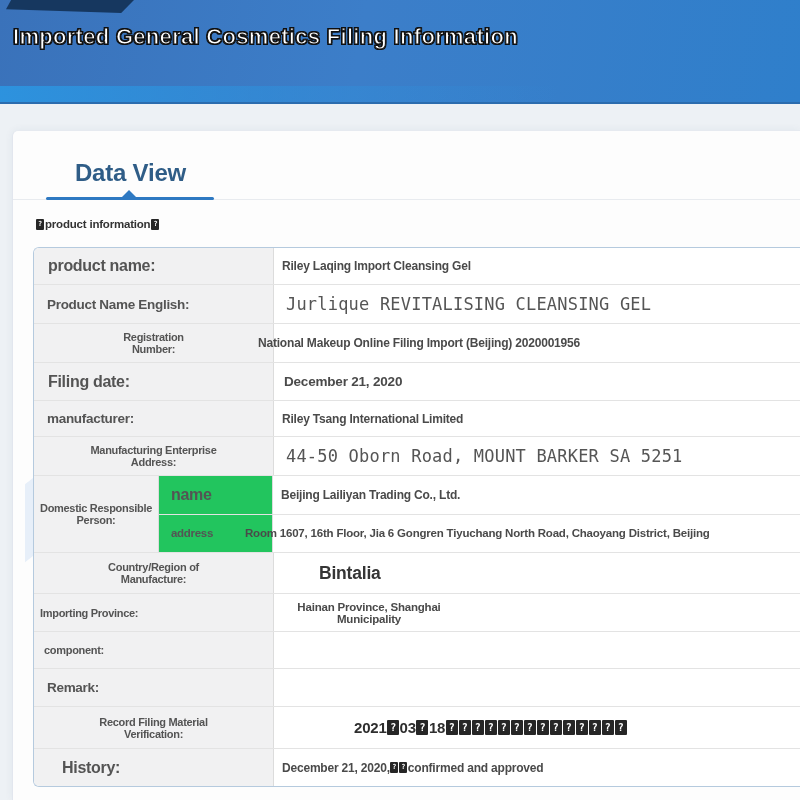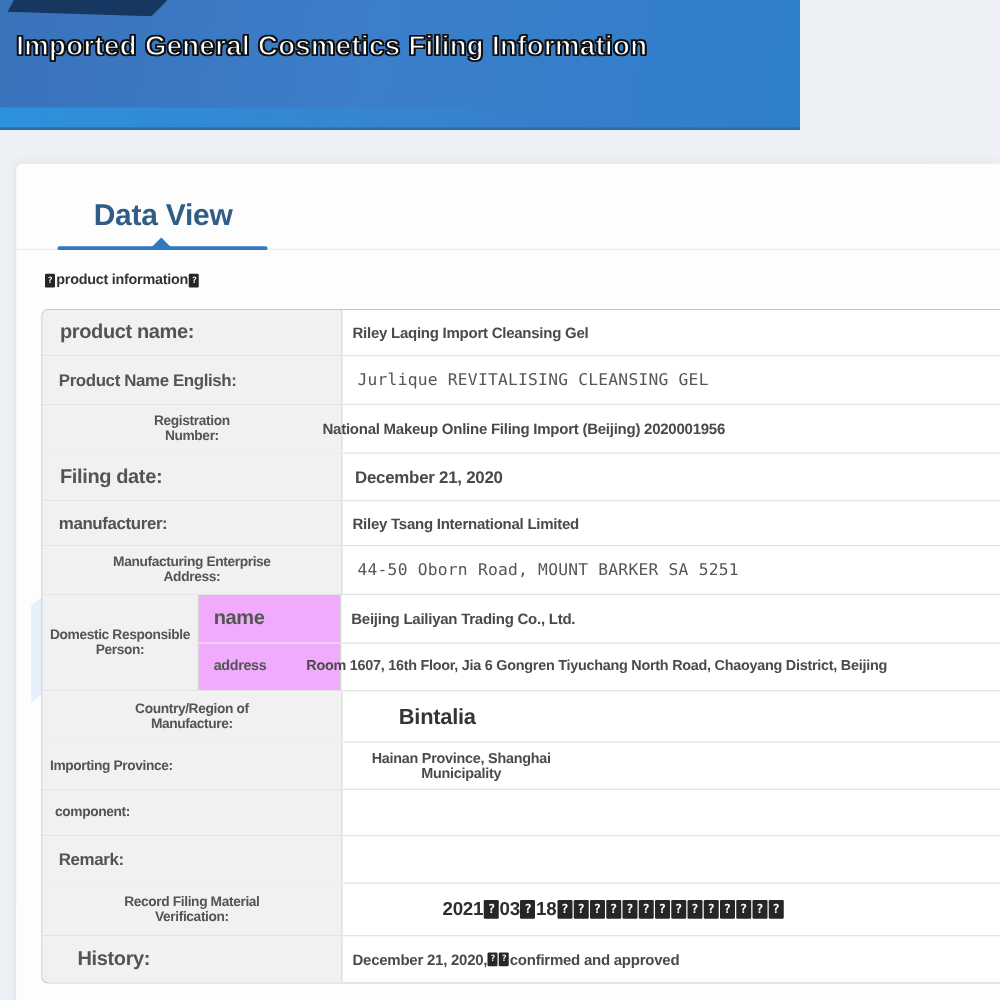--- a/index.html
+++ b/index.html
@@ -6,21 +6,21 @@
   html,body { width:800px; height:800px; }
   body {
     font-family:"Liberation Sans", sans-serif;
     background:#edf1f5;
     position:relative;
     overflow:hidden;
   }
 
   
   .header {
-    position:absolute; left:0; top:0; width:640px; height:104px;
+    position:absolute; left:0; top:0; width:800px; height:104px;
     background:linear-gradient(100deg,#3a72ba 0%,#3c7ec9 45%,#2f7fcb 100%);
     text-decoration:underline;
   }
   .header:after {
     content:""; position:absolute; left:0; bottom:0; width:100%; height:2px;
     background:#2b6cae;
   }
   .header-strip {
     position:absolute; left:0; bottom:2px; height:16px; width:70%;
     background:linear-gradient(90deg, rgba(44,148,224,.95), rgba(44,148,224,0));
@@ -109,42 +109,42 @@
   .lbl-lg  { font-size:16px; padding-left:14px; }
   .lbl-md  { font-size:13.5px; padding-left:13px; }
   .lbl-sm  { font-size:11px; padding-left:6px; }
   .lbl-ctr { font-size:11px; justify-content:center; text-align:center; padding:0 10px; }
   .pad-history { padding-left:28px; }
 
   .val-pad8  { padding-left:8px; }
   .val-pad12 { padding-left:12px; }
   .val-hand  {
     font-family:"DejaVu Sans Mono", monospace; font-weight:normal;
-    font-size:13px; color:#555; letter-spacing:.2px;
+    font-size:17px; color:#555; letter-spacing:.2px;
   }
   .val-overlap   { margin-left:-16px; }
   .val-overlap2  { margin-left:-28px; }
   .val-big   { font-size:17.5px; color:#353535; padding-left:45px; letter-spacing:-.2px; }
   .val-ctrblock { display:block; width:190px; text-align:center; align-self:center; font-size:11.5px; }
   .val-record { font-size:15px; color:#2e2e2e; padding-left:80px; letter-spacing:-.2px; }
   .val-date  { font-size:13.5px; padding-left:10px; }
   .val-sm    { font-size:11.5px; }
 
   
   .cell-label-outer {
     width:125px; flex:0 0 125px; background:#f1f1f2;
     border-right:1px solid #dcdcdc;
     display:flex; align-items:center; justify-content:center; text-align:center;
     font-size:11px; color:#545454; font-weight:bold; white-space:pre-line; letter-spacing:-.3px;
   }
   .sub-rows { flex:1; display:flex; flex-direction:column; }
   .sub-row { display:flex; flex:1; }
   .sub-row:first-child { border-bottom:1px solid #e3e3e3; }
   .sub-label {
-    width:114px; flex:0 0 114px; background:#f0abfc;
+    width:114px; flex:0 0 114px; background:#22c55e;
     border-right:1px solid #dcdcdc;
     display:flex; align-items:center; padding-left:12px;
     color:#545454; font-weight:bold; letter-spacing:-.3px;
   }
   .sub-label.name { font-size:16px; }
   .sub-label.addr { font-size:11.5px; }
 
   
   .h37{min-height:37px} .h38{min-height:38px} .h39{min-height:39px}
   .h36{min-height:36px} .h41{min-height:41px} .h42{min-height:42px}

